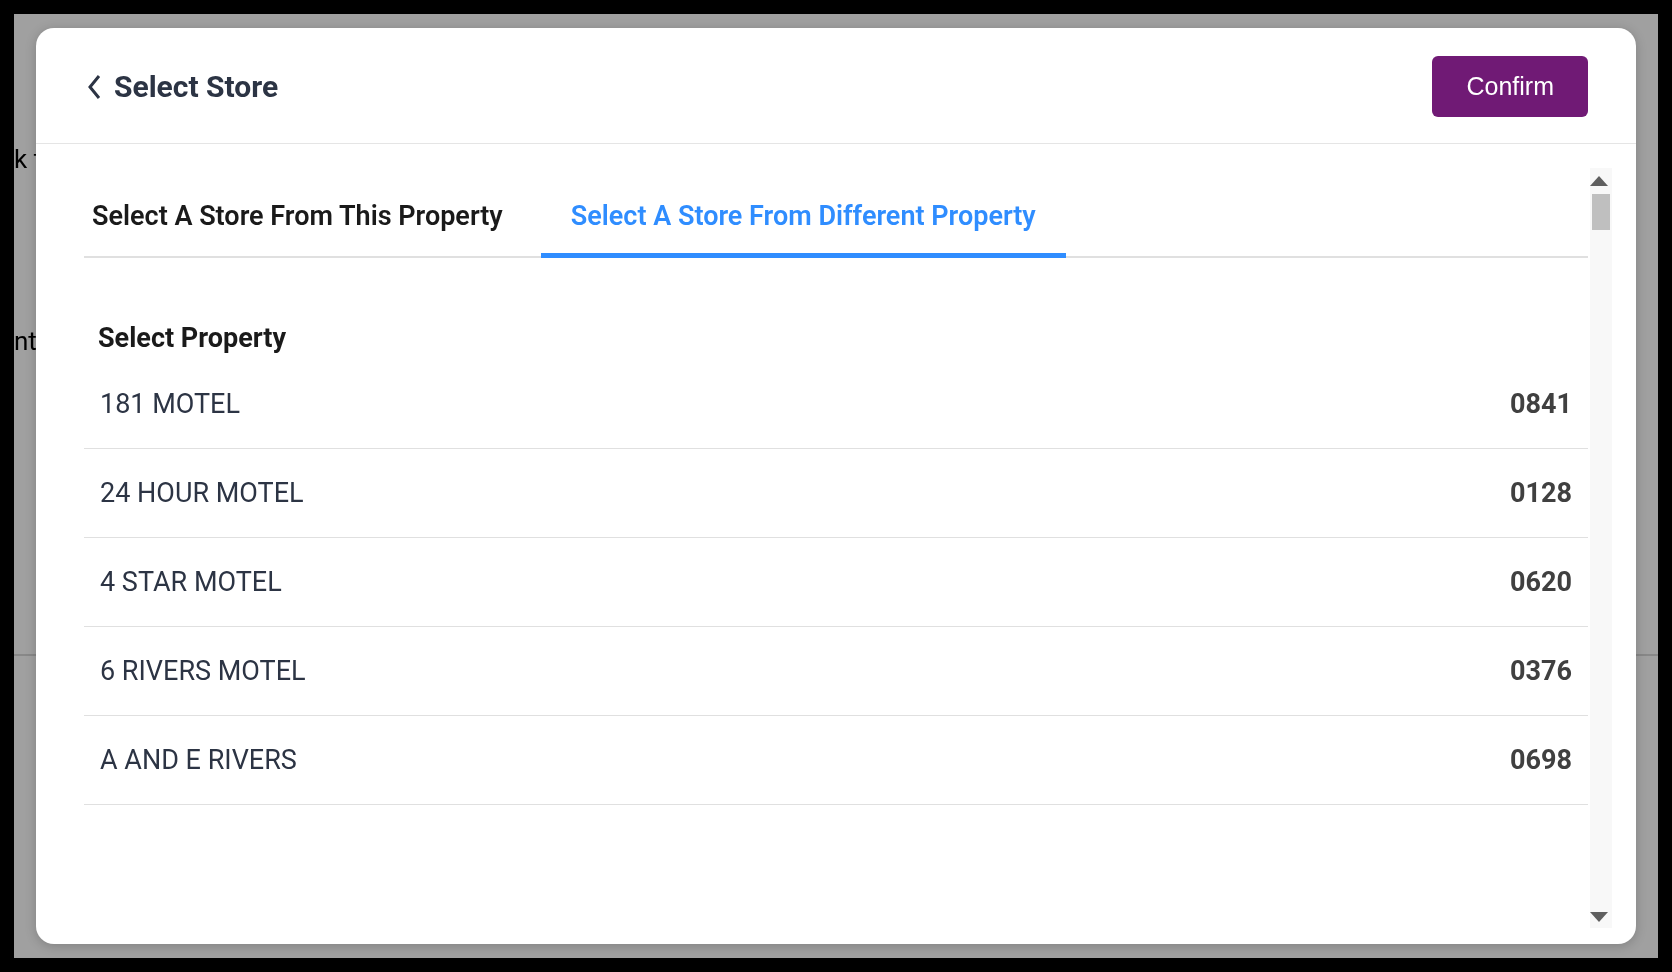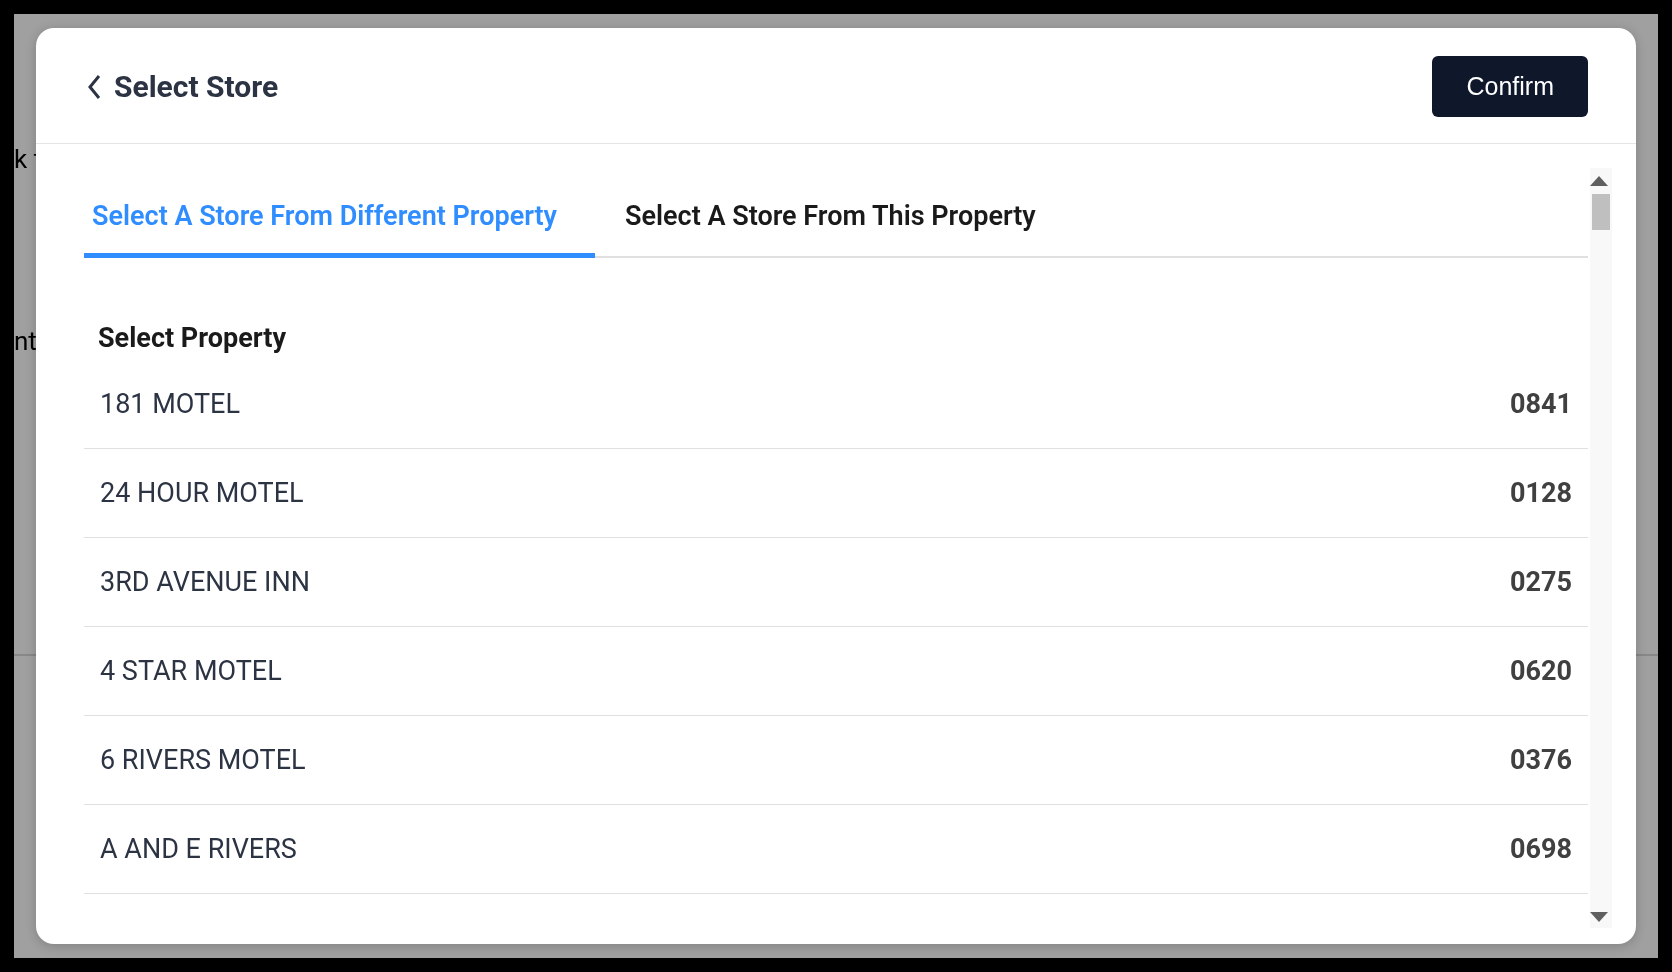--- a/index.html
+++ b/index.html
@@ -92,21 +92,21 @@
       fill: none;
     }
     
     .modal-title {
       font-size: 30px;
       font-weight: 700;
       color: #2c3444;
     }
     
     .confirm-btn {
-      background: #0f172a;
+      background: #701a75;
       color: #fff;
       border: none;
       border-radius: 6px;
       font-size: 25px;
       font-weight: 500;
       padding: 16px 34px;
       cursor: pointer;
     }
     
     .modal-body {
@@ -266,38 +266,34 @@
               <polyline points="12,2 3,13 12,24"></polyline>
             </svg>
         </div>
         <h1 class="modal-title">Select Store</h1>
       </div>
       <button class="confirm-btn">Confirm</button>
     </div>
 
     <div class="modal-body">
       <div class="tabs">
+        <div class="tab">Select A Store From This Property</div>
         <div class="tab active">Select A Store From Different Property</div>
-        <div class="tab">Select A Store From This Property</div>
       </div>
 
       <h2 class="section-title">Select Property</h2>
 
       <ul class="property-list">
         <li class="property-row">
           <span class="property-name">181 MOTEL</span>
           <span class="property-code">0841</span>
         </li>
         <li class="property-row">
           <span class="property-name">24 HOUR MOTEL</span>
           <span class="property-code">0128</span>
-        </li>
-        <li class="property-row">
-          <span class="property-name">3RD AVENUE INN</span>
-          <span class="property-code">0275</span>
         </li>
         <li class="property-row">
           <span class="property-name">4 STAR MOTEL</span>
           <span class="property-code">0620</span>
         </li>
         <li class="property-row">
           <span class="property-name">6 RIVERS MOTEL</span>
           <span class="property-code">0376</span>
         </li>
         <li class="property-row">

